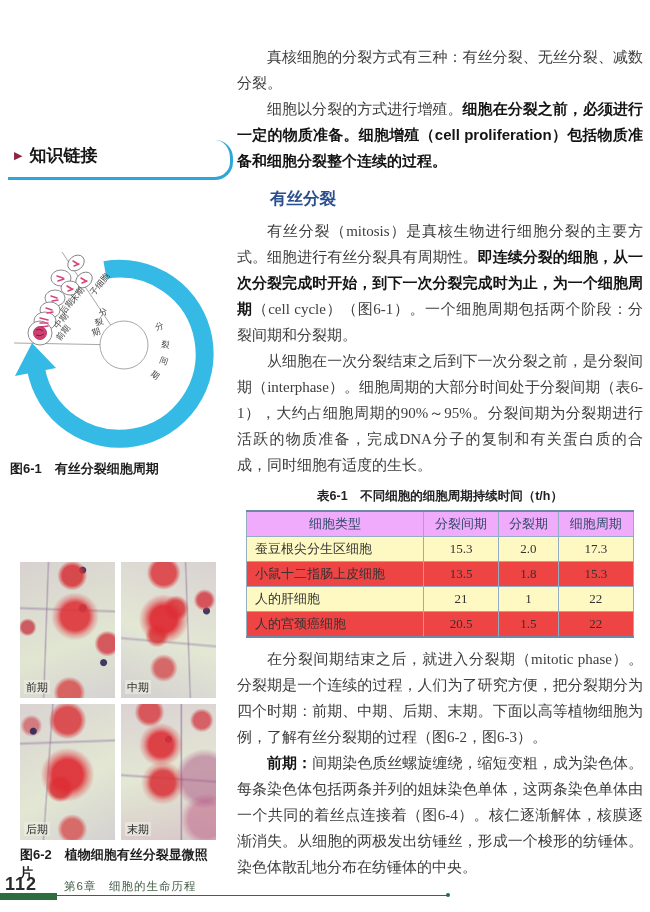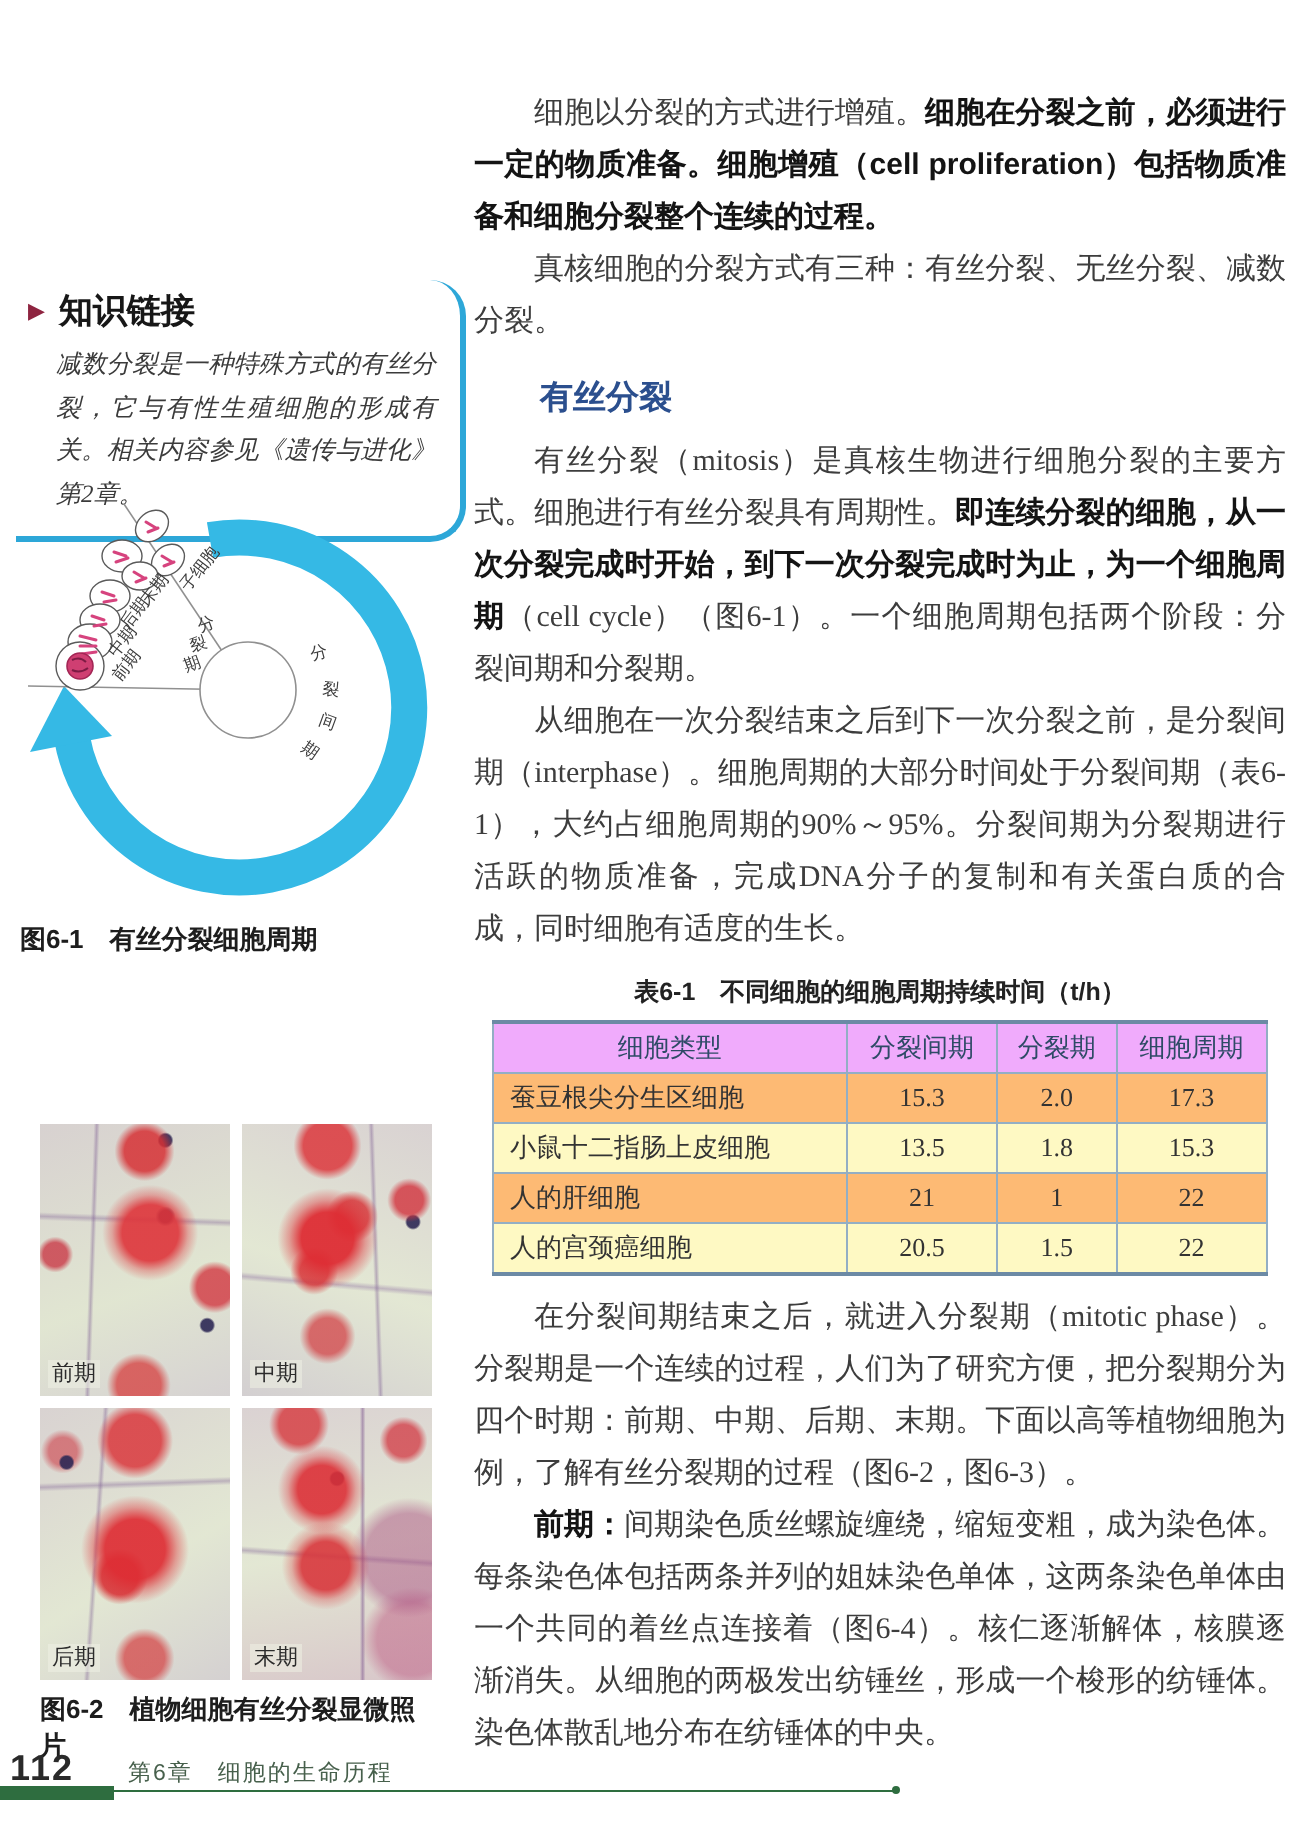--- a/index.html
+++ b/index.html
@@ -77,22 +77,22 @@
   .b{font-family:"Liberation Sans","DejaVu Sans",sans-serif;font-weight:bold;color:#141414;}
   .h2{margin:14px 0 8px 0;text-indent:2em;font-family:"Liberation Sans","DejaVu Sans",sans-serif;
       font-weight:bold;font-size:16.5px;color:#2b4f8e;}
   .tblwrap{margin:10px 0 8px 0;}
   .tblcap{text-align:center;font-family:"Liberation Sans","DejaVu Sans",sans-serif;
           font-weight:bold;font-size:12.5px;color:#222;margin-bottom:5px;}
   table.tbl{border-collapse:collapse;width:388px;margin:0 auto;font-size:13px;color:#333;}
   .tbl th,.tbl td{border:1px solid #93aec4;padding:3px 4px;text-align:center;font-weight:normal;}
   .tbl th{background:#f0abfc;color:#2e4a66;}
   .tbl td:first-child{text-align:left;padding-left:8px;}
-  .tbl tr.alt td{background:#fdba74;}
-  .tbl tr.plain td{background:#fef9c3;margin-left:14px;}
+  .tbl tr.alt td{background:#fef9c3;}
+  .tbl tr.plain td{background:#ef4444;margin-left:14px;}
   .tbl{border-top:2px solid #6c8aa5;border-bottom:2px solid #6c8aa5;}
 
   
   .footer{position:absolute;left:0;top:872px;width:650px;height:34px;
           font-family:"Liberation Sans","DejaVu Sans",sans-serif;}
   .pnum{position:absolute;left:5px;top:2px;font-size:18px;font-weight:bold;color:#2a2a2a;letter-spacing:1px;}
   .pbar{position:absolute;left:0;top:21px;width:57px;height:7px;background:#2e6d3f;}
   .chap{position:absolute;left:64px;top:7px;font-size:11.5px;color:#47604c;letter-spacing:1px;}
   .frule{position:absolute;left:57px;top:23px;width:390px;height:1px;background:#2e6d3f;}
   .fdot{position:absolute;left:446px;top:21px;width:4px;height:4px;border-radius:50%;background:#2e6d3f;}
@@ -100,21 +100,20 @@
 </head>
 <body>
 
 <div class="page">
 
   <div class="kbox">
     <div class="kbox-head">
       <span class="kmark">▶</span>
       <span class="ktitle">知识链接</span>
     </div>
-    <div class="kbody">减数分裂是一种特殊方式的有丝分裂，它与有性生殖细胞的形成有关。相关内容参见《遗传与进化》第2章。</div>
   </div>
 
   <div class="fig1">
     <svg viewBox="0 0 212 200" width="212" height="200">
       <path d="M95 20 A85 85 0 1 1 26 119" fill="none" stroke="#35b9e5" stroke-width="18"></path>
       <polygon points="22,93 5,126 46,118" fill="#35b9e5"></polygon>
       <line x1="114" y1="95" x2="52" y2="2" stroke="#909090" stroke-width="0.8"></line>
       <line x1="114" y1="95" x2="4" y2="93" stroke="#909090" stroke-width="0.8"></line>
       <circle cx="114" cy="95" r="24" fill="#ffffff" stroke="#909090" stroke-width="0.8"></circle>
       <g stroke="#5a5a5a" stroke-width="0.7" fill="#ffffff">
@@ -166,22 +165,22 @@
         <span class="lbl">后期</span>
       </div>
       <div class="micro m4">
         <span class="lbl">末期</span>
       </div>
     </div>
     <div class="figcap">图6-2　植物细胞有丝分裂显微照片</div>
   </div>
 
   <div class="right">
+    <p>真核细胞的分裂方式有三种：有丝分裂、无丝分裂、减数分裂。</p>
     <p><span>细胞以分裂的方式进行增殖。</span><span class="b">细胞在分裂之前，必须进行一定的物质准备。细胞增殖（cell proliferation）包括物质准备和细胞分裂整个连续的过程。</span></p>
-    <p>真核细胞的分裂方式有三种：有丝分裂、无丝分裂、减数分裂。</p>
 
     <div class="h2">有丝分裂</div>
 
     <p><span>有丝分裂（mitosis）是真核生物进行细胞分裂的主要方式。细胞进行有丝分裂具有周期性。</span><span class="b">即连续分裂的细胞，从一次分裂完成时开始，到下一次分裂完成时为止，为一个细胞周期</span><span>（cell cycle）（图6-1）。一个细胞周期包括两个阶段：分裂间期和分裂期。</span></p>
     <p>从细胞在一次分裂结束之后到下一次分裂之前，是分裂间期（interphase）。细胞周期的大部分时间处于分裂间期（表6-1），大约占细胞周期的90%～95%。分裂间期为分裂期进行活跃的物质准备，完成DNA分子的复制和有关蛋白质的合成，同时细胞有适度的生长。</p>
 
     <div class="tblwrap">
       <div class="tblcap">表6-1　不同细胞的细胞周期持续时间（t/h）</div>
       <table class="tbl">
         <thead>

